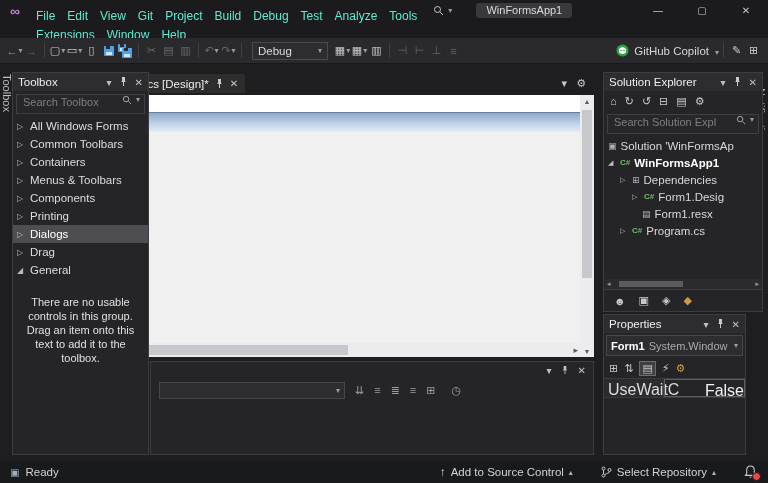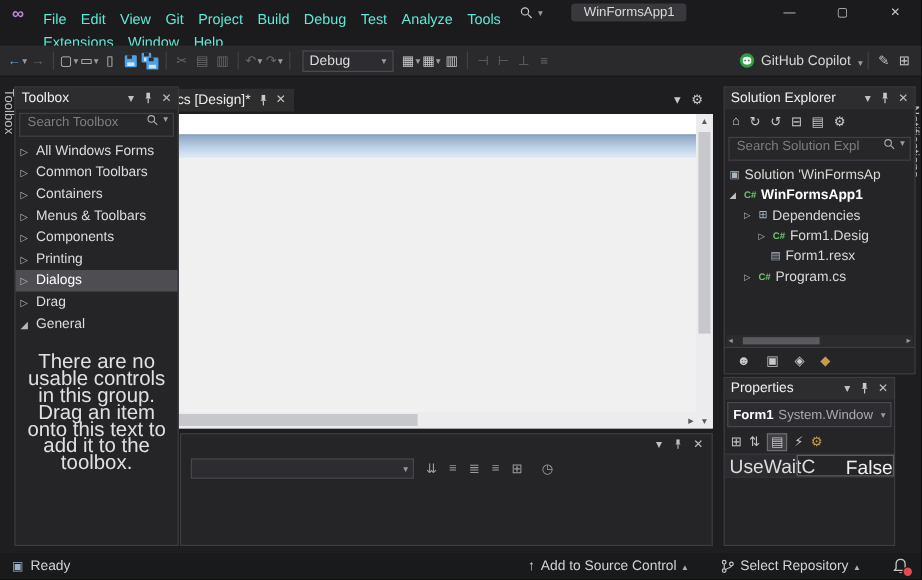--- a/index.html
+++ b/index.html
@@ -68,21 +68,21 @@
              padding:0 4px;gap:3px;}
   .searchbox input{flex:1;min-width:0;background:transparent;border:0;outline:0;color:#ccc;
                    font:11px "Liberation Sans","DejaVu Sans",sans-serif;}
   .searchbox input::placeholder{color:#7e7e82;}
 
   
   .toolbox{left:12px;top:72px;width:137px;height:383px;z-index:5;}
   .trow{display:flex;align-items:center;height:18px;padding:0 4px;gap:4px;font-size:11.5px;color:#dcdcdc;white-space:nowrap;}
   .trow .exp{width:9px;font-size:8px;color:#b8b8b8;flex:none;}
   .trow.sel{background:#4d4d52;color:#fff;}
-  .tb-msg{margin-top:16px;padding:0 9px;text-align:center;font-size:17px;line-height:14px;color:#e0e0e0;}
+  .tb-msg{margin-top:16px;padding:0 9px;text-align:center;font-size:11px;line-height:14px;color:#e0e0e0;}
 
   
   .sol-exp{left:603px;top:72px;width:160px;height:240px;}
   .se-toolbar{height:20px;display:flex;align-items:center;gap:8px;padding:0 6px;color:#c8c8c8;font-size:11px;}
   .se-row{display:flex;align-items:center;height:17px;gap:4px;font-size:11.5px;color:#d8d8d8;
           white-space:nowrap;overflow:hidden;}
   .se-row.sel{background:#4d4d52;color:#fff;}
   .se-row .exp{width:8px;font-size:7px;color:#c0c0c0;flex:none;}
   .cs{font-size:8px;font-weight:bold;color:#6fbf6f;flex:none;}
   .se-ico{font-size:9px;color:#a8b4c0;flex:none;}

